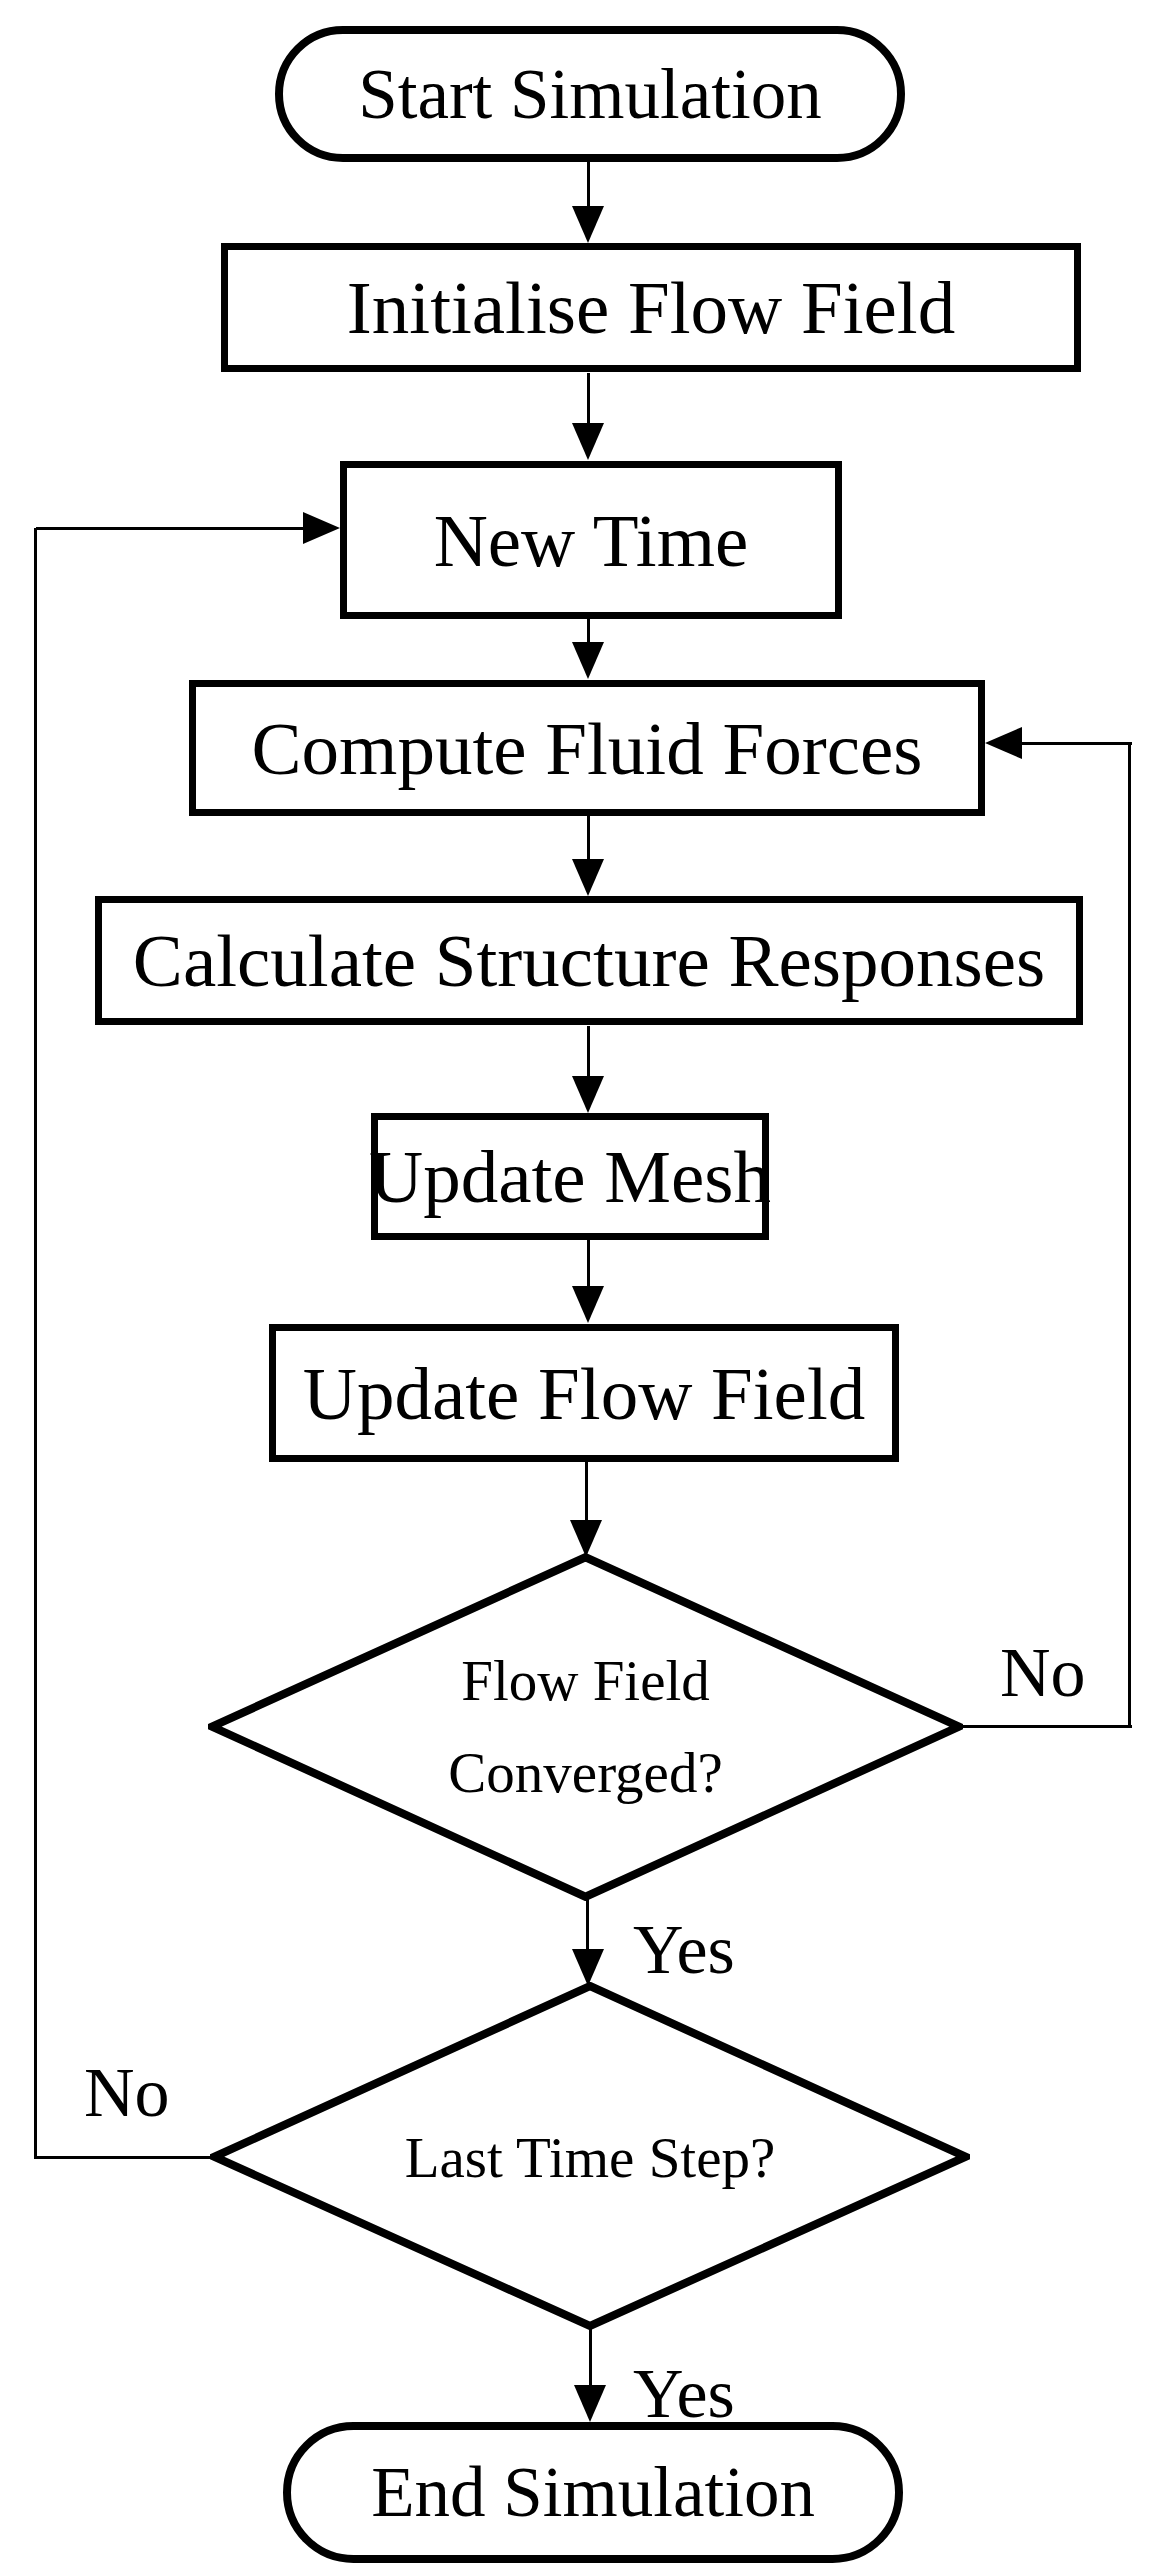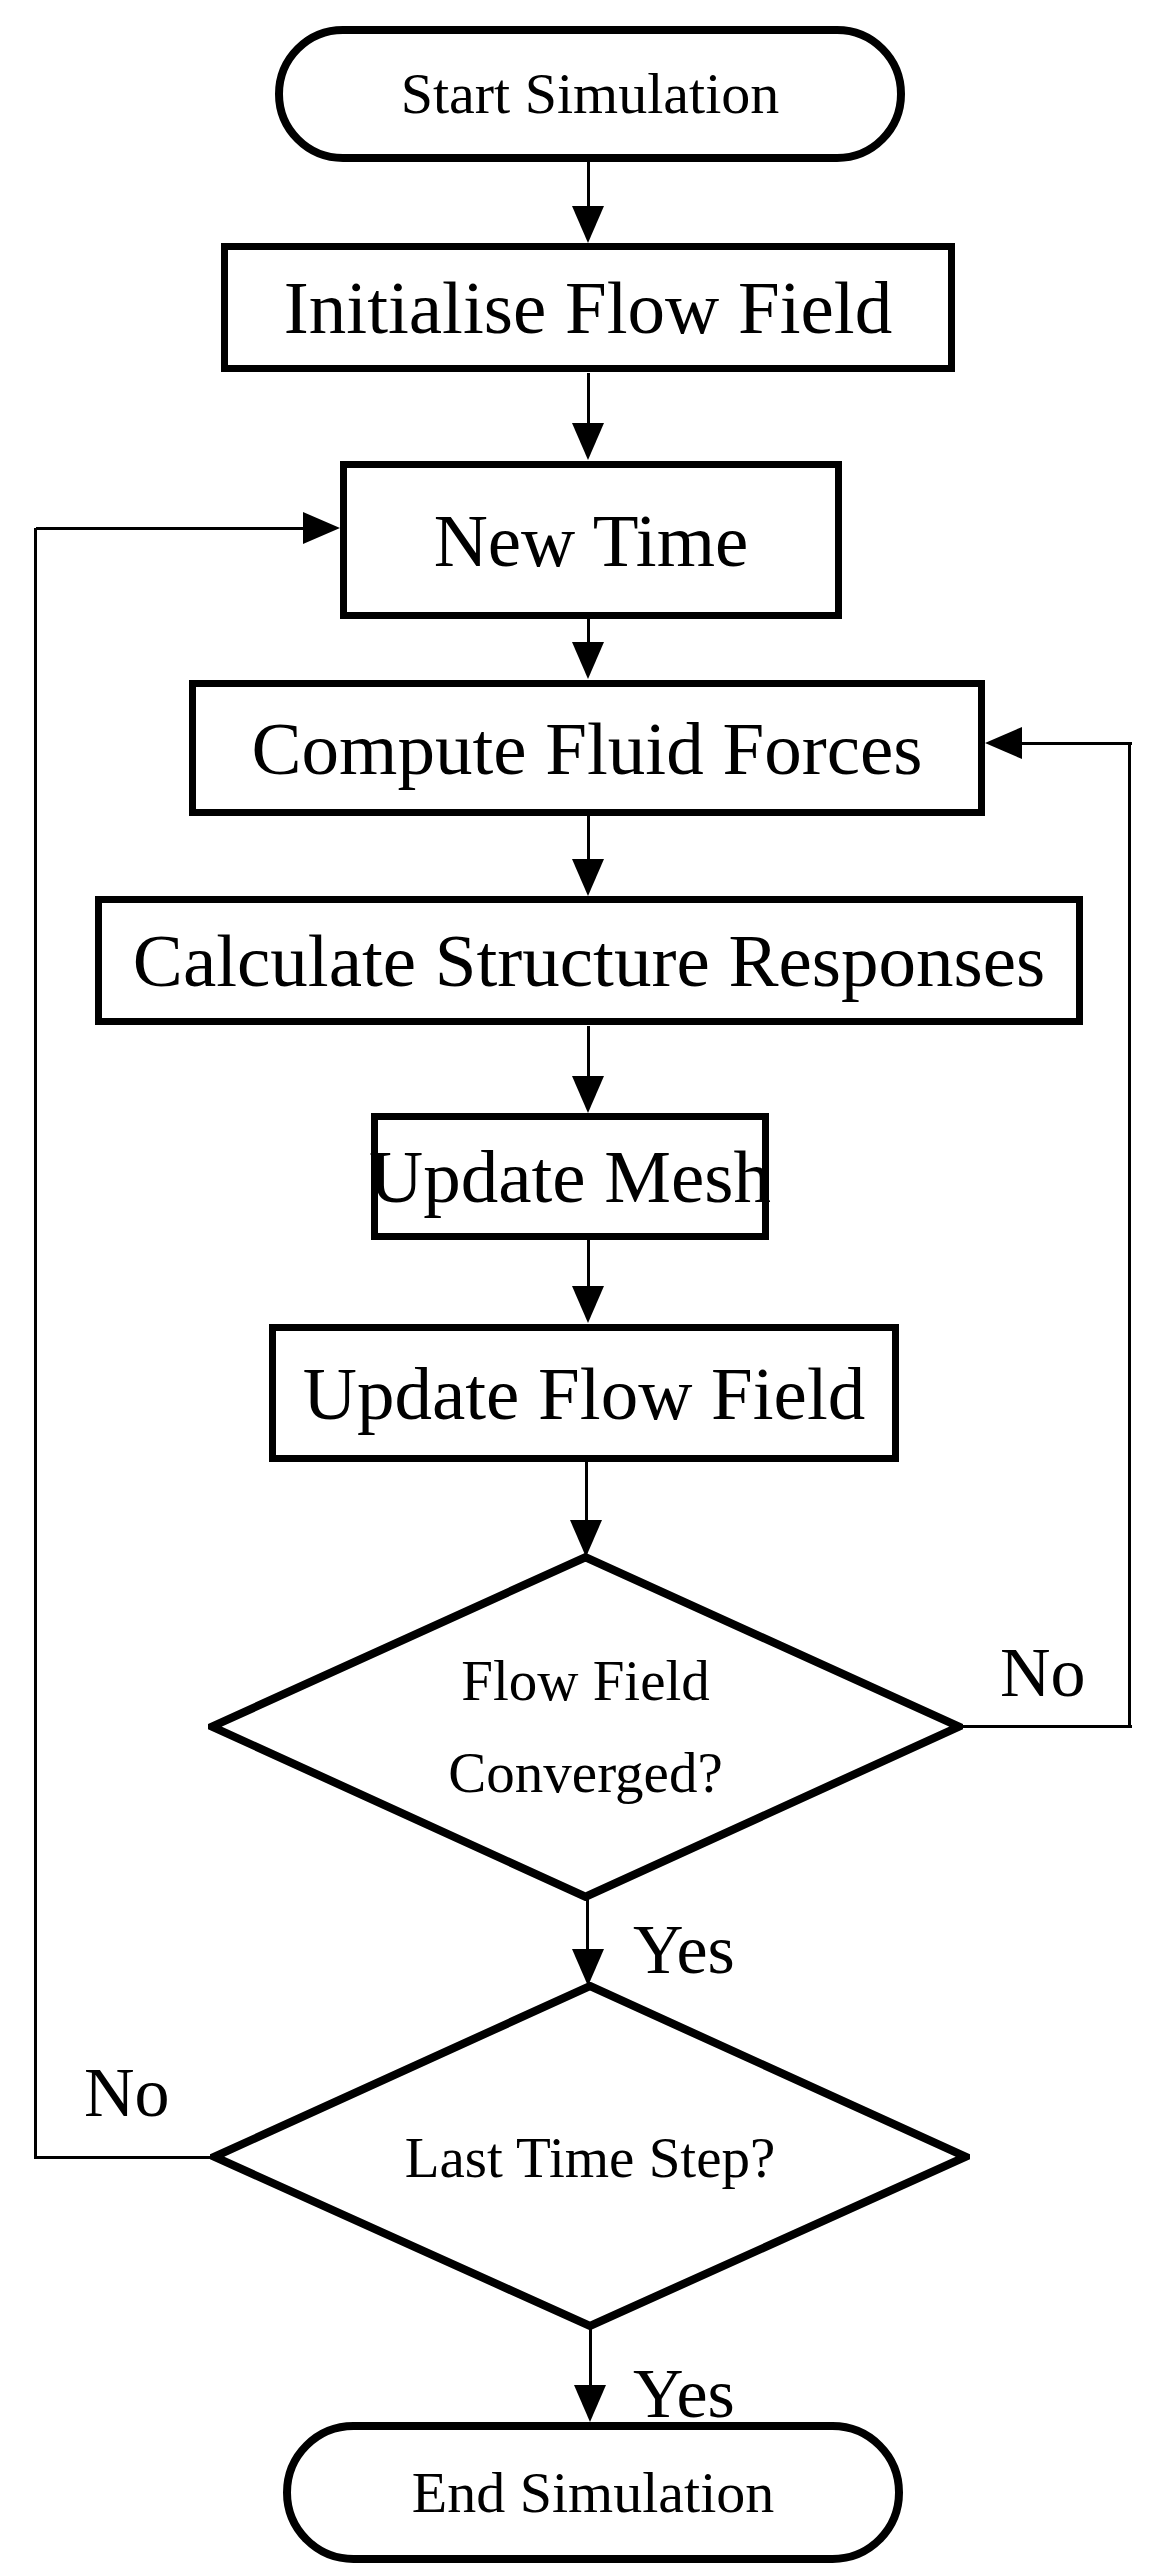--- a/index.html
+++ b/index.html
@@ -20,21 +20,21 @@
     display:flex;align-items:center;justify-content:center;
     font-size:75px;line-height:1;white-space:nowrap;
   }
   .stadium{
     position:absolute;
     box-sizing:border-box;
     border:8.1px solid #000;
     border-radius:72px;
     background:#fff;
     display:flex;align-items:center;justify-content:center;
-    font-size:58px;line-height:1;white-space:nowrap;
+    font-size:71px;line-height:1;white-space:nowrap;
   }
   .diamond-svg{position:absolute;}
   .dlabel{
     position:absolute;
     font-size:57px;line-height:90px;
     text-align:center;white-space:nowrap;
   }
   .lbl{
     position:absolute;
     font-size:70px;line-height:90px;
@@ -92,21 +92,21 @@
 
   <div class="hline" style="left:36px;top:2156px;width:178px;"></div>
   <div class="vline" style="left:34px;top:528px;height:1631px;"></div>
   <div class="hline" style="left:36px;top:527px;width:274px;"></div>
   <div class="head-right" style="left:303px;top:512px;"></div>
 
   <div class="stadium" style="left:275px;top:26px;width:630px;height:136px;">
     <span>Start Simulation</span>
   </div>
 
-  <div class="proc" style="left:221px;top:243px;width:734px;height:129px;">
+  <div class="proc" style="left:221px;top:243px;width:860px;height:129px;">
     <span>Initialise Flow Field</span>
   </div>
 
   <div class="proc" style="left:340px;top:461px;width:502px;height:158px;">
     <span>New Time</span>
   </div>
 
   <div class="proc" style="left:189px;top:680px;width:796px;height:136px;">
     <span>Compute Fluid Forces</span>
   </div>

